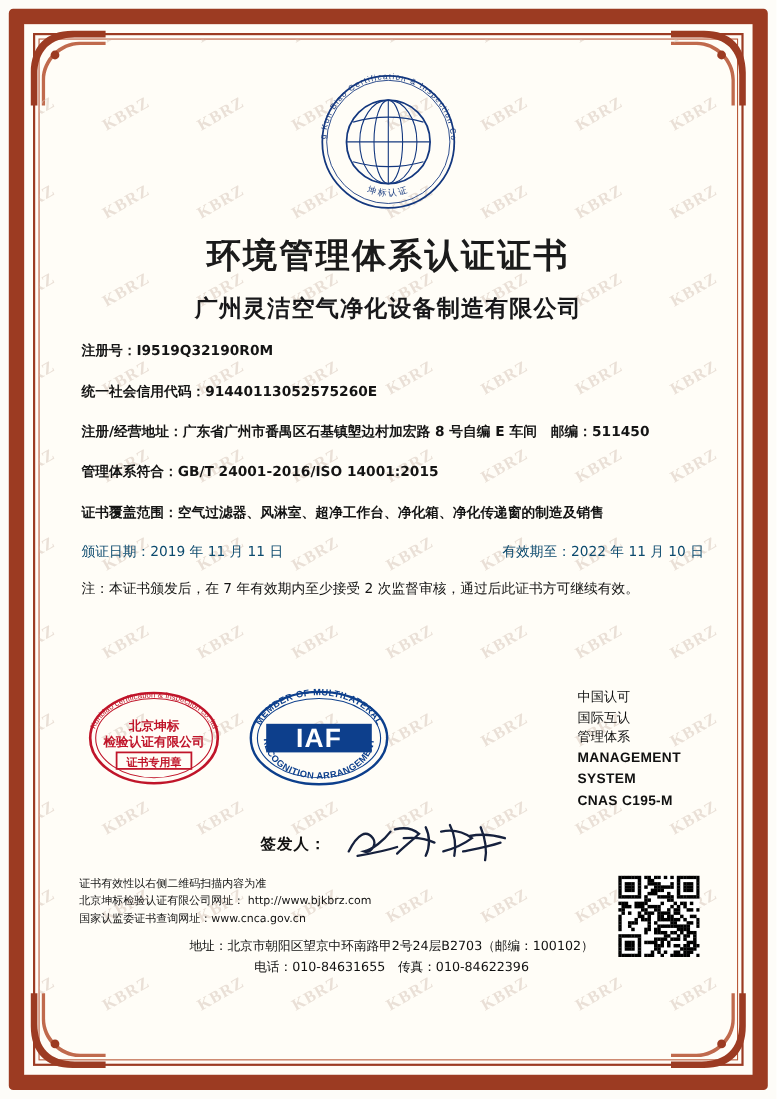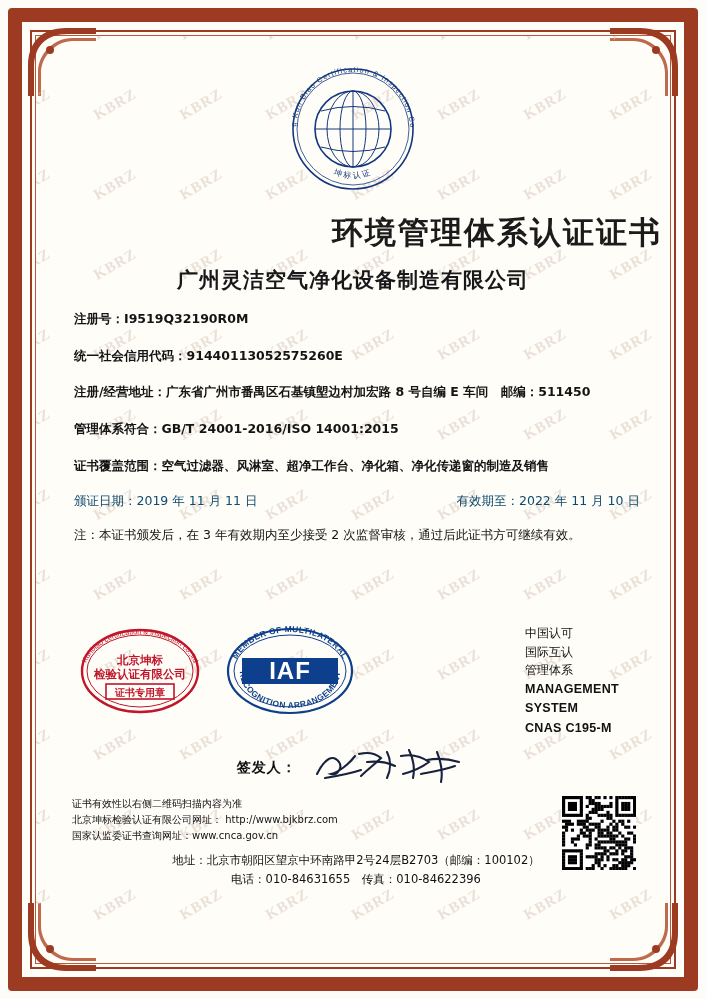--- a/index.html
+++ b/index.html
@@ -97,21 +97,21 @@
     top: 10px;
     transform: translateX(-50%);
     width: 150px;
     height: 150px;
   }
 
   .title {
     position: absolute;
     top: 168px;
     left: 0; right: 0;
-    text-align: right;
+    text-align: center;
     font-family: "DejaVu Sans", sans-serif;
     font-weight: bold;
     font-size: 31px;
     letter-spacing: 2px;
     color: #1b1b1b;
   }
   .company {
     position: absolute;
     top: 222px;
     left: 0; right: 0;
@@ -430,21 +430,21 @@
         <span class="lbl">证书覆盖范围：</span><span class="val">空气过滤器、风淋室、超净工作台、净化箱、净化传递窗的制造及销售</span>
       </div>
 
       <div class="dates">
         <span>颁证日期：</span><span>2019 年 11 月 11 日</span>
         <span class="right">
           <span>有效期至：</span><span>2022 年 11 月 10 日</span>
         </span>
       </div>
 
-      <div class="note">注：本证书颁发后，在 3 年有效期内至少接受 2 次监督审核，通过后此证书方可继续有效。</div>
+      <div class="note">注：本证书颁发后，在 7 年有效期内至少接受 2 次监督审核，通过后此证书方可继续有效。</div>
     </div>
 
     <div class="marks">
 
       <div class="seal-red">
         <svg width="140" height="92" viewBox="0 0 140 92">
           <defs>
             <path id="sealArcTop" d="M 14,50 A 56,40 0 0 1 126,50"></path>
             <path id="sealArcBot" d="M 22,50 A 48,34 0 0 0 118,50"></path>
           </defs>

